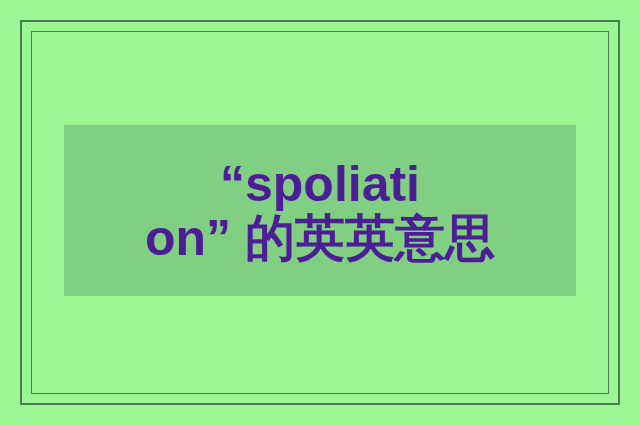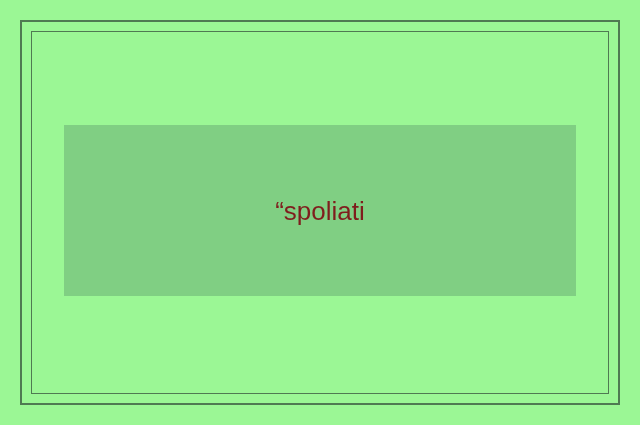--- a/index.html
+++ b/index.html
@@ -58,36 +58,37 @@
   }
 
   .title-block {
     width: 100%;
     text-align: center;
     padding: 0 8px;
     box-sizing: border-box;
   }
 
   .title-line {
-    color: #7f1d1d;
-    font-size: 26px;
-    font-weight: normal;
+    color: #4c1d95;
+    font-size: 50px;
+    font-weight: bold;
     line-height: 54px;
     letter-spacing: 0px;
     white-space: nowrap;
     font-family: "Liberation Sans", "DejaVu Sans", sans-serif;
   }
 </style>
 </head>
 <body>
 
 <div id="canvas">
 
   <div class="frame-outer"></div>
   <div class="frame-inner"></div>
 
   <div class="band">
     <div class="title-block">
       <div class="title-line">“spoliati</div>
+      <div class="title-line">on” 的英英意思</div>
     </div>
   </div>
 
 </div>
 
 </body></html>

